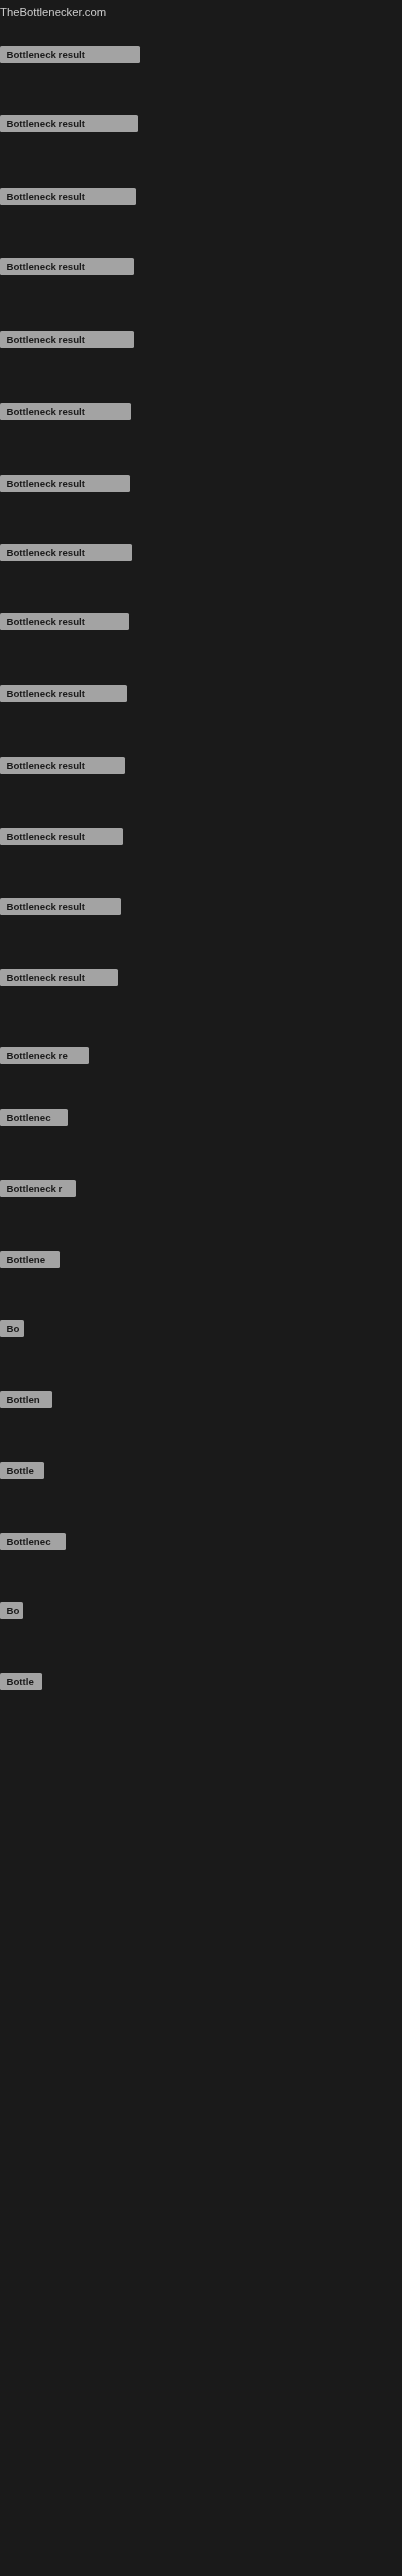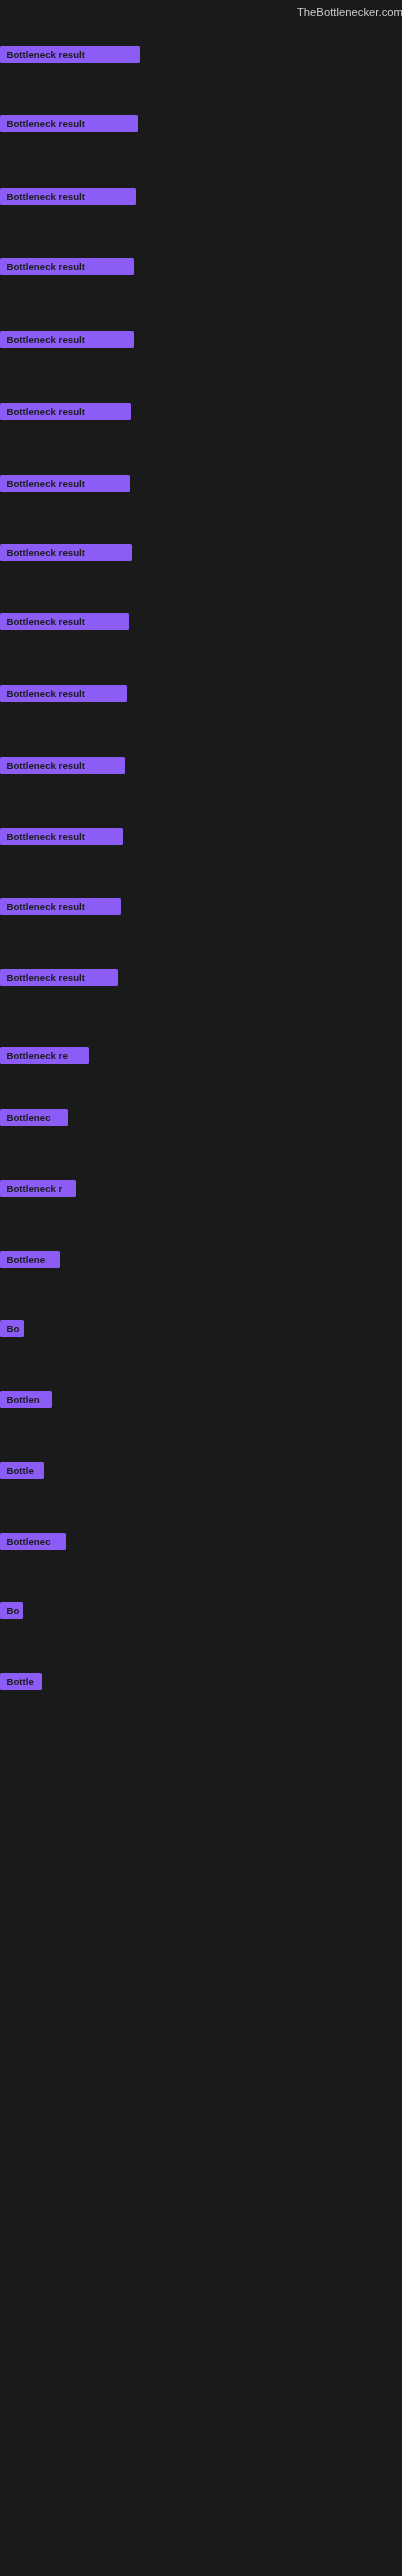--- a/index.html
+++ b/index.html
@@ -10,32 +10,32 @@
 
     body {
       width: 403px;
       min-height: 2576px;
       background-color: #1a1a1a;
       font-family: Arial, sans-serif;
       position: relative;
     }
 
     .site-title {
-      text-align: right;
+      text-align: left;
       color: #cccccc;
       font-size: 11.3px;
       padding: 6.4px 0;
       position: absolute;
       top: 0;
       left: 0;
       right: 0;
     }
 
     .bottleneck-badge {
-      background-color: #8b5cf6;
+      background-color: #a3a3a3;
       color: #1a1a1a;
       font-size: 9.7px;
       font-weight: bold;
       padding: 3.2px 6.4px;
       display: inline-block;
       border-radius: 1.6px;
       position: absolute;
       left: 0;
       white-space: nowrap;
       overflow: hidden;

